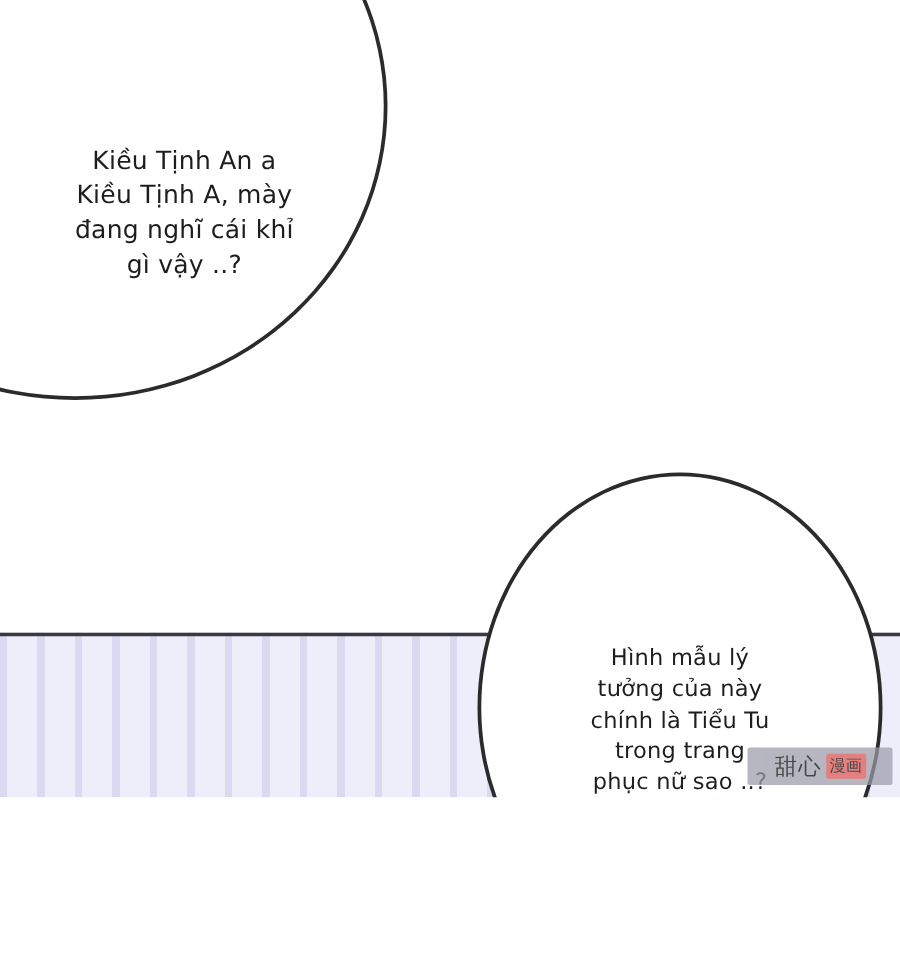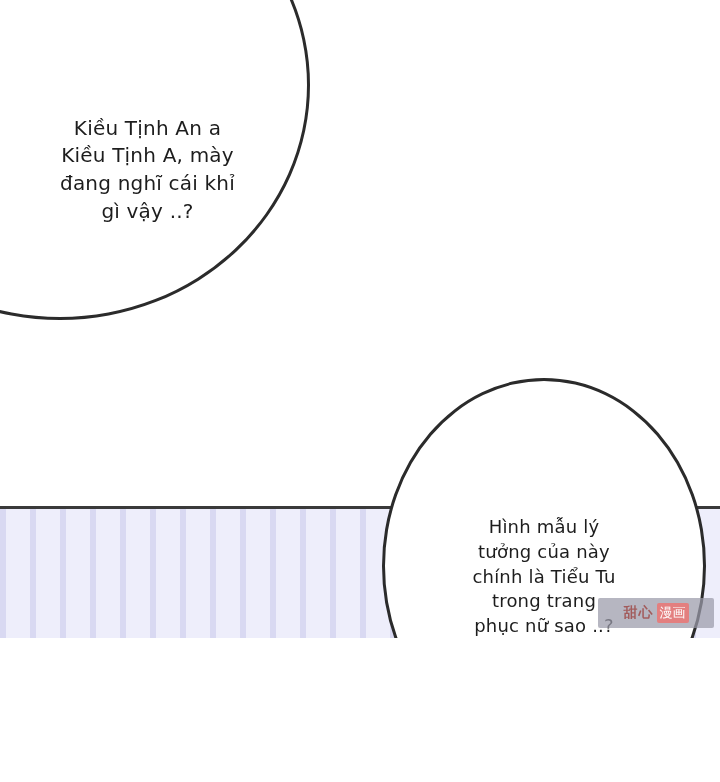--- a/index.html
+++ b/index.html
@@ -124,30 +124,29 @@
     height: 30px;
     background: #9b9baa;
     opacity: 0.72;
     border-radius: 2px;
     display: flex;
     align-items: center;
     justify-content: center;
     overflow: hidden;
   }
   .watermark-text {
-    font-size: 14px;
-    color: #7f1d1d;
+    font-size: 18px;
+    color: #000000;
     letter-spacing: 1px;
     font-family: "DejaVu Sans", sans-serif;
-    font-weight: bold;
   }
   .watermark-badge {
     display: inline-block;
     background: #d94f4f;
-    color: #ffffff;
+    color: #000000;
     font-size: 13px;
     padding: 1px 3px;
     margin-left: 3px;
     border-radius: 2px;
   }
 </style>
 </head>
 <body>
 
 <div id="page">

